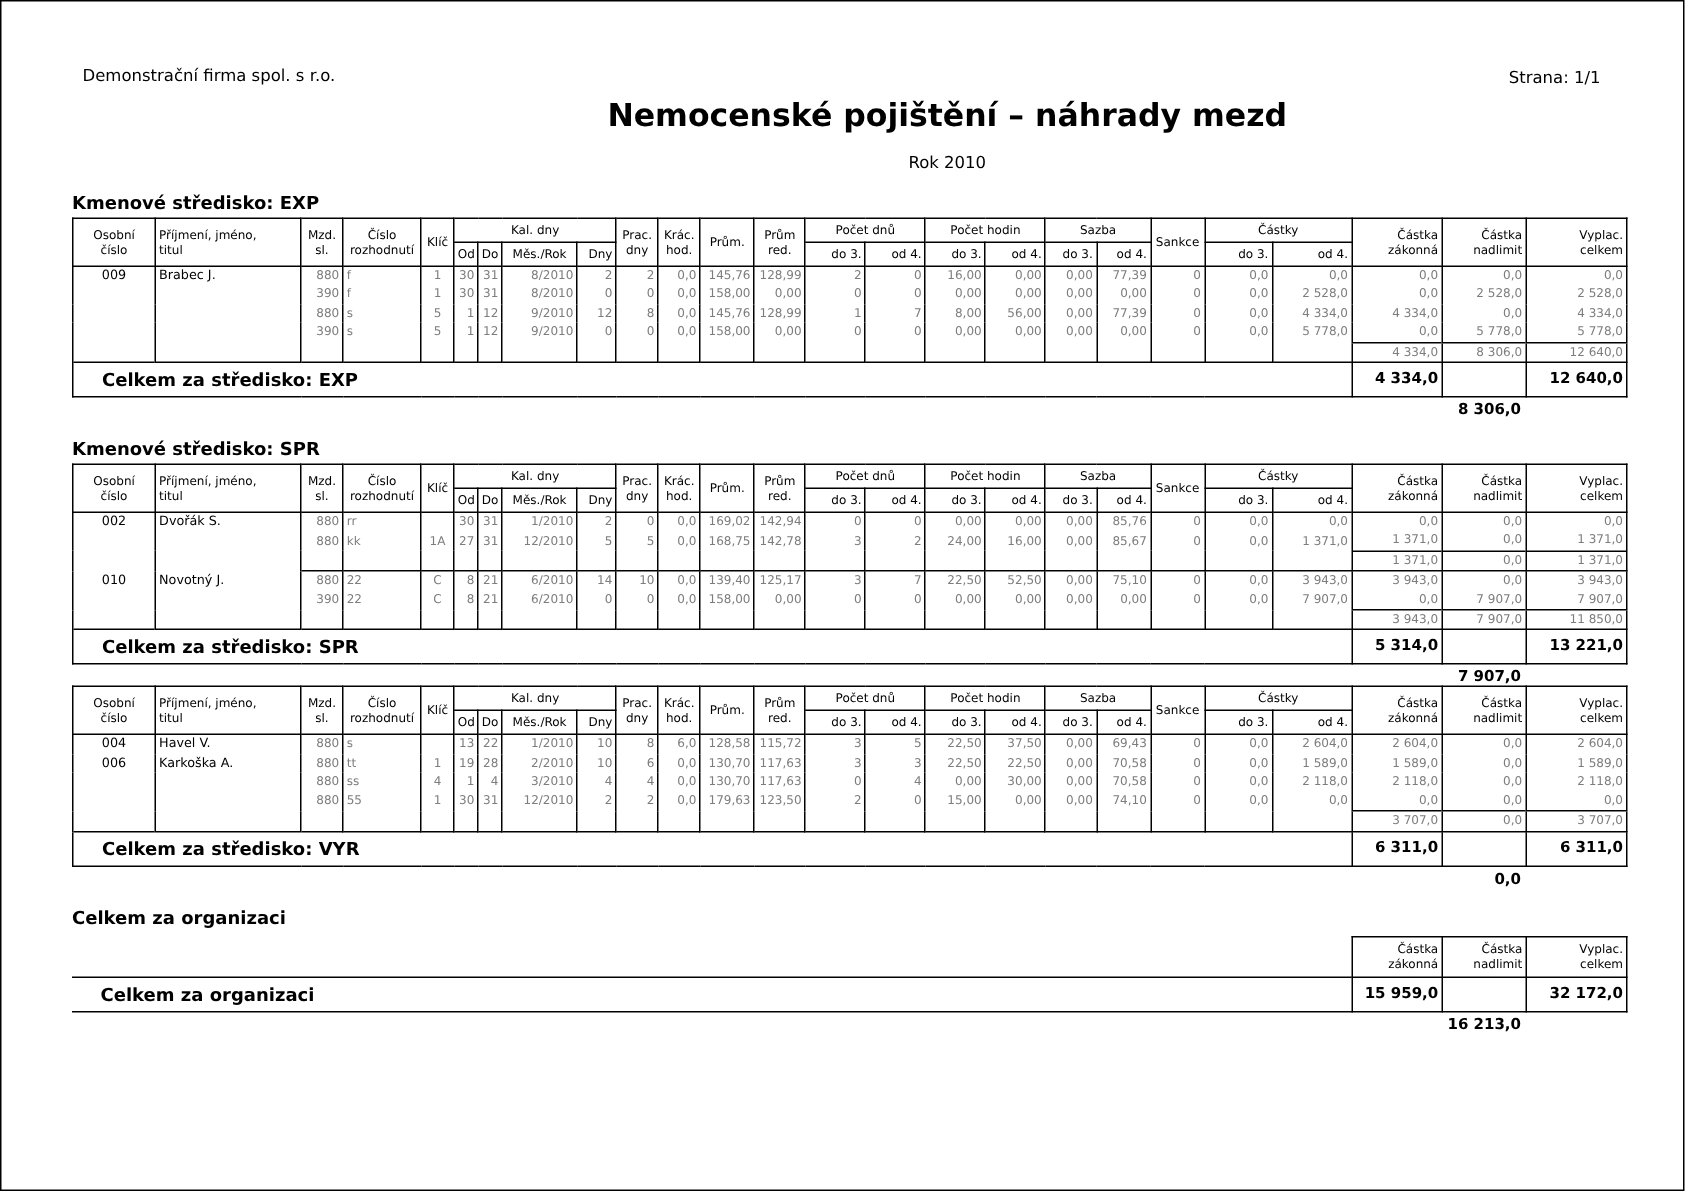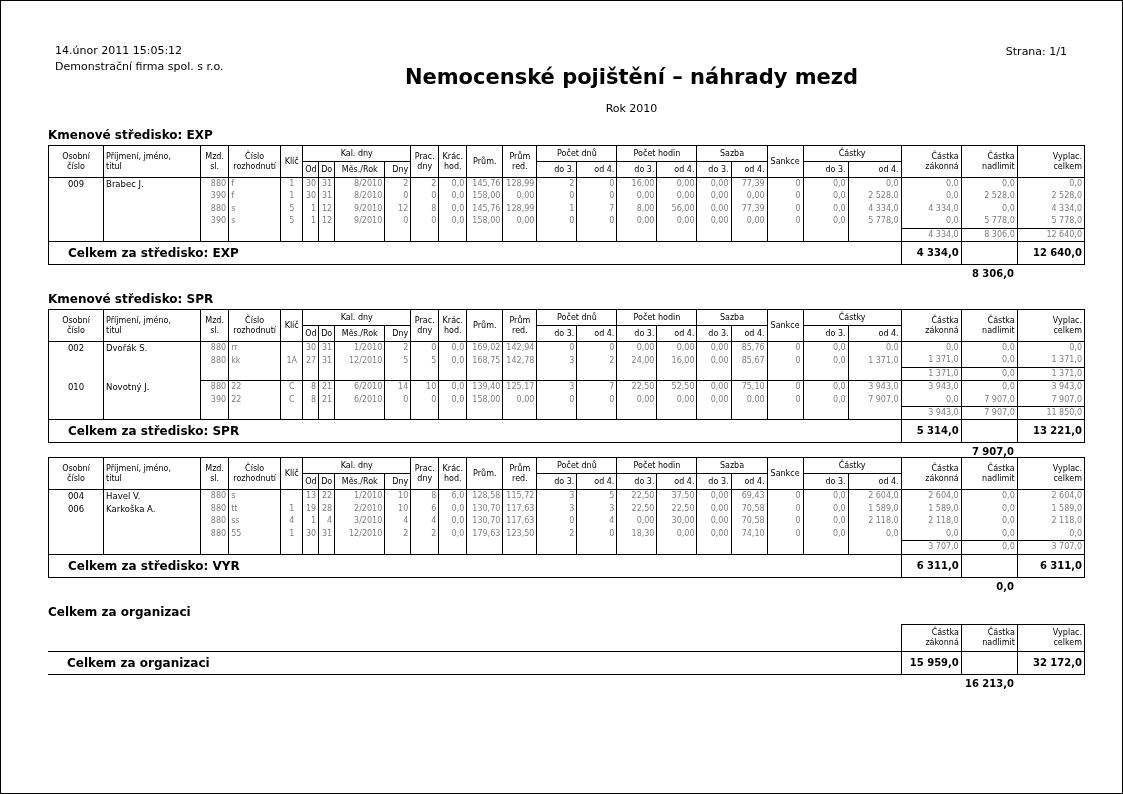--- a/index.html
+++ b/index.html
@@ -59,21 +59,20 @@
   .org td.orgempty { border: none; }
   .org td.tlabel { border-left: none; }
 </style>
 </head>
 <body>
 
 <div class="page">
 
   <div class="report-header">
     <div class="header-left">
-      <div>14.únor 2011  15:05:12</div>
       <div>Demonstrační firma spol. s r.o.</div>
     </div>
     <div class="header-center">
       <div class="report-title">Nemocenské pojištění – náhrady mezd</div>
       <div class="report-subtitle">Rok 2010</div>
     </div>
     <div class="header-right">Strana: 1/1</div>
   </div>
 
   <div id="sections">
@@ -710,21 +709,21 @@
               <td class="ra">30</td>
               <td class="ra">31</td>
               <td class="ra">12/2010</td>
               <td class="ra">2</td>
               <td class="ra">2</td>
               <td class="ra">0,0</td>
               <td class="ra">179,63</td>
               <td class="ra">123,50</td>
               <td class="ra">2</td>
               <td class="ra">0</td>
-              <td class="ra">18,30</td>
+              <td class="ra">15,00</td>
               <td class="ra">0,00</td>
               <td class="ra">0,00</td>
               <td class="ra">74,10</td>
               <td class="ra">0</td>
               <td class="ra">0,0</td>
               <td class="ra">0,0</td>
               <td class="ra">0,0</td>
               <td class="ra">0,0</td>
               <td class="ra">0,0</td>
             </tr>

